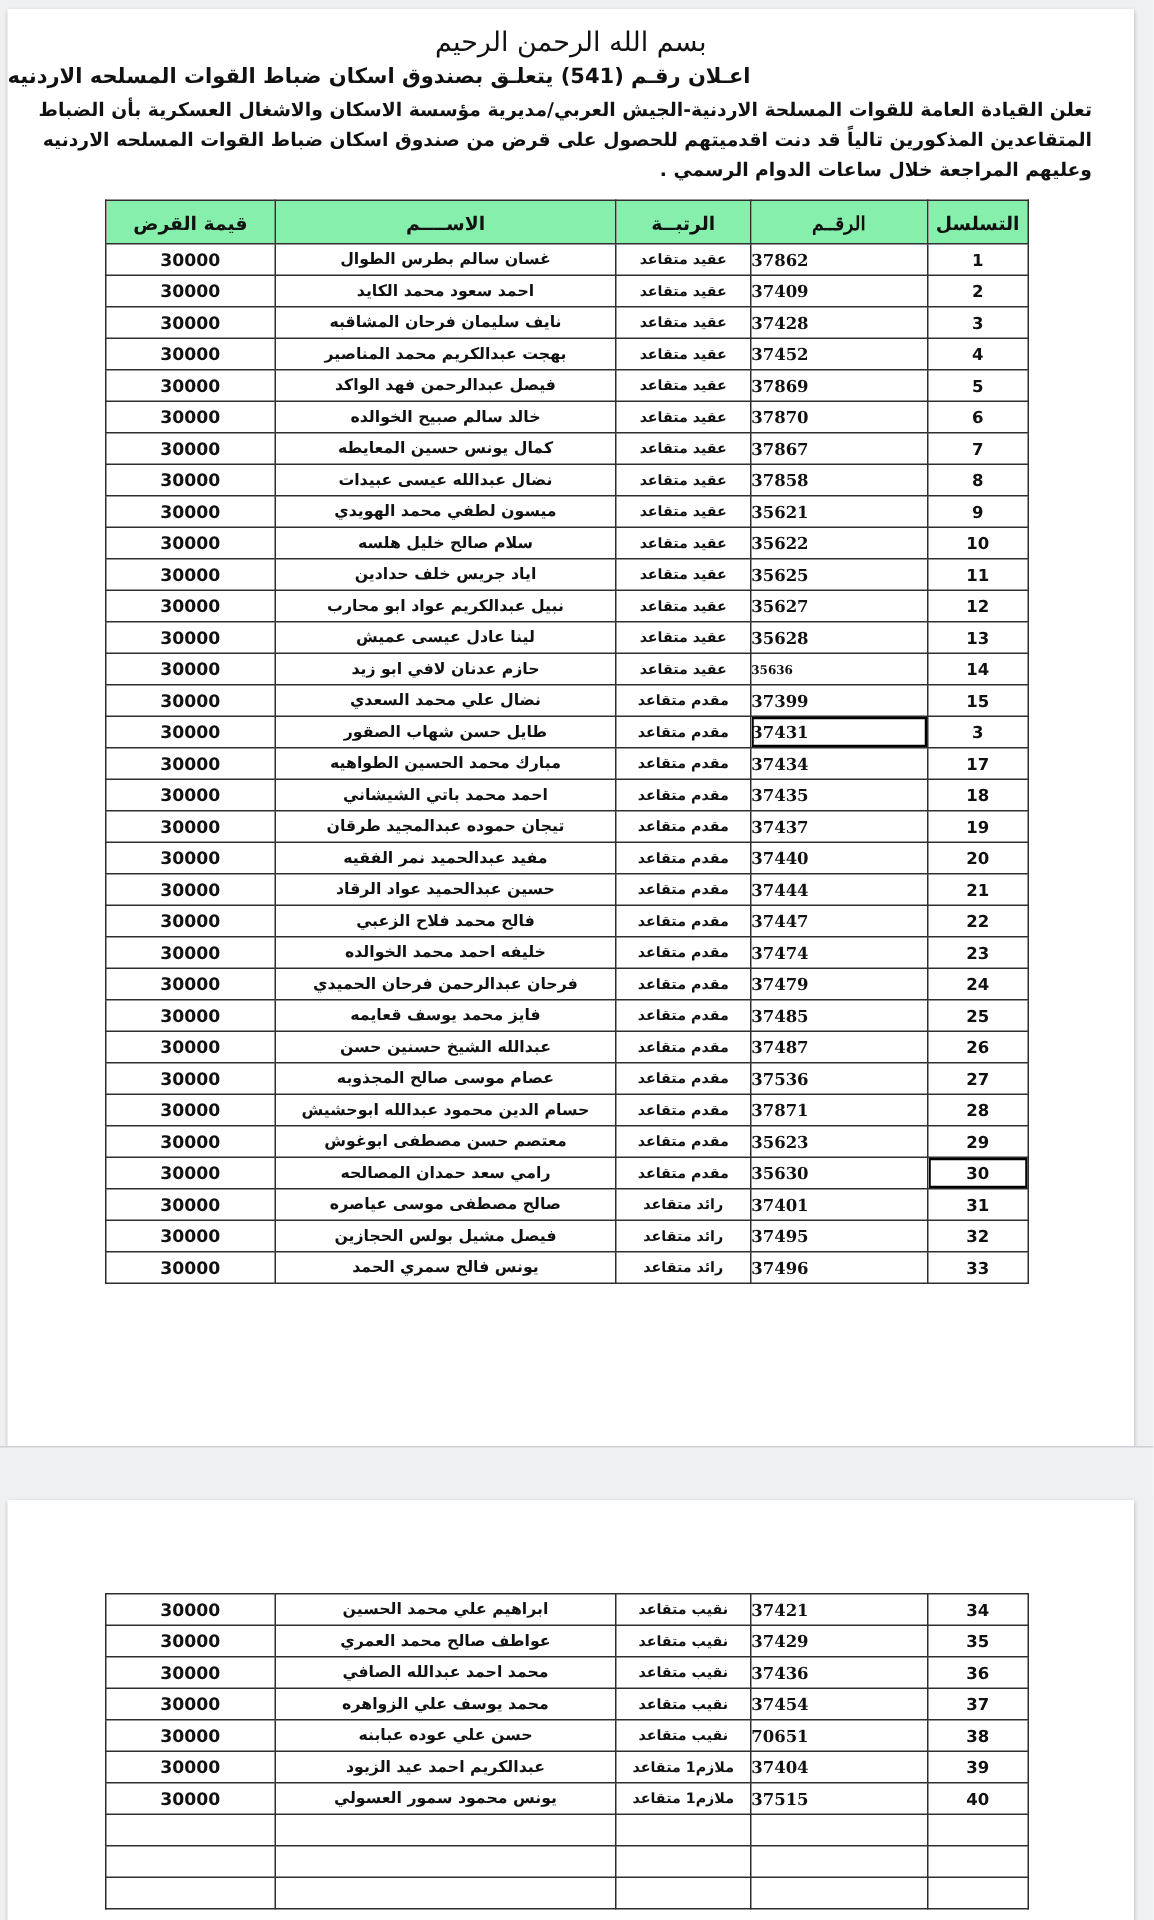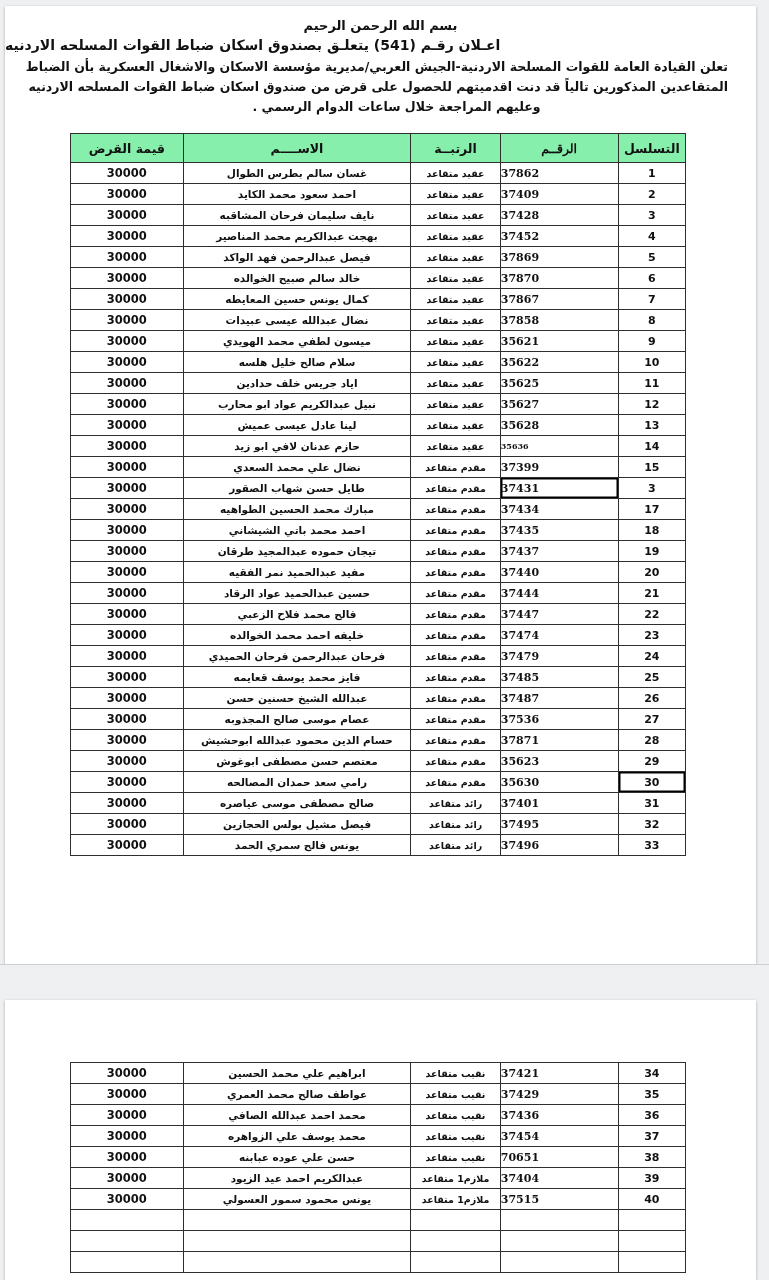--- a/index.html
+++ b/index.html
@@ -10,30 +10,30 @@
     direction:rtl;
     color:#111;
   }
   .page{
     position:absolute;left:5px;width:751px;background:#ffffff;
     box-shadow:0 1px 3px rgba(0,0,0,0.28);
   }
   .page1{top:6px;height:958px;}
   .page2{top:1000px;height:280px;}
   .bismillah{
-    margin-top:12px;text-align:center;font-weight:bold;font-size:13px;
+    margin-top:12px;text-align:center;font-weight:normal;font-size:18px;
   }
   .doc-title{
     margin-top:4px;text-align:left;font-weight:bold;font-size:14px;
   }
   .doc-body{
     margin:4px 28px 0 60px;font-weight:bold;font-size:12.5px;line-height:20px;
     text-align:right;
   }
-  .doc-body .line{white-space:nowrap;text-align:center;}
+  .doc-body .line{white-space:nowrap;}
   table.roster{
     position:absolute;left:65px;width:616px;
     border-collapse:collapse;table-layout:fixed;
     direction:rtl;
   }
   .t1{top:127px;}
   .t2{top:62px;}
   .roster td,.roster th{
     border:1px solid #2e2e2e;
     padding:0;overflow:hidden;white-space:nowrap;

